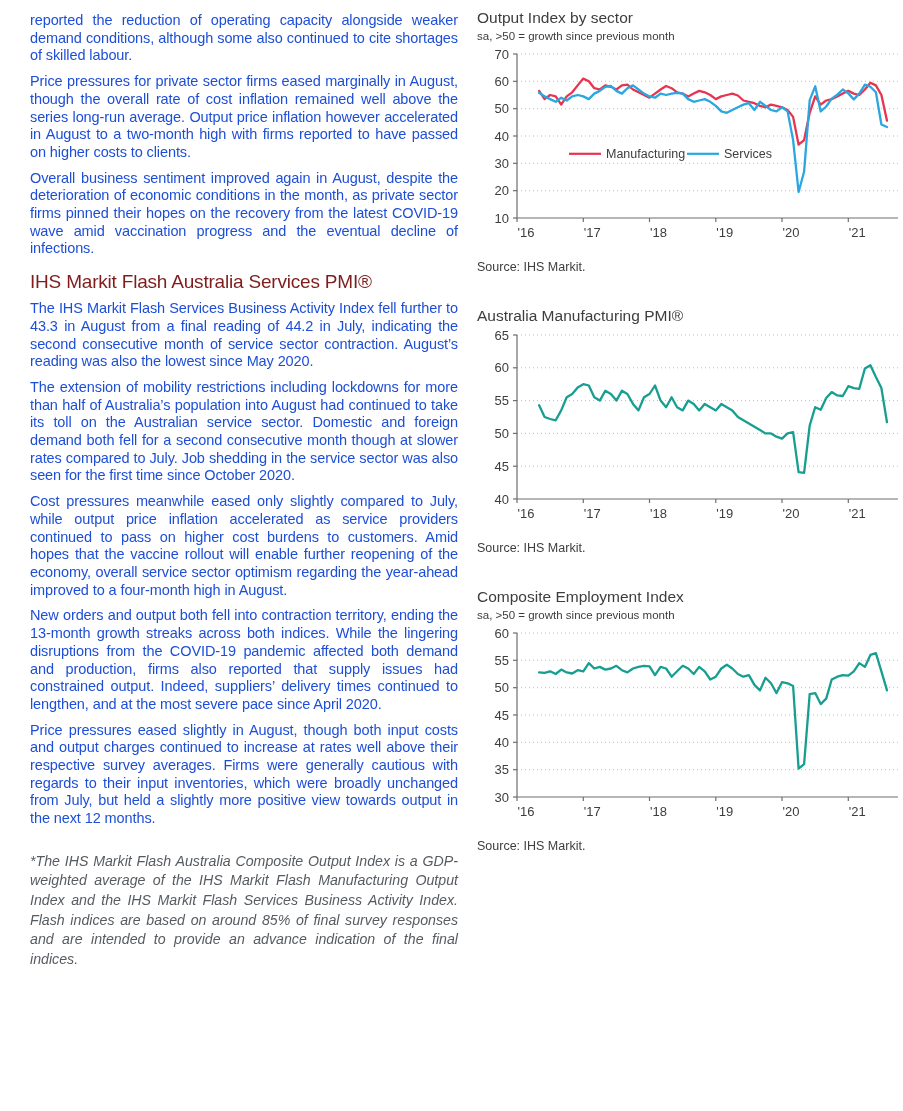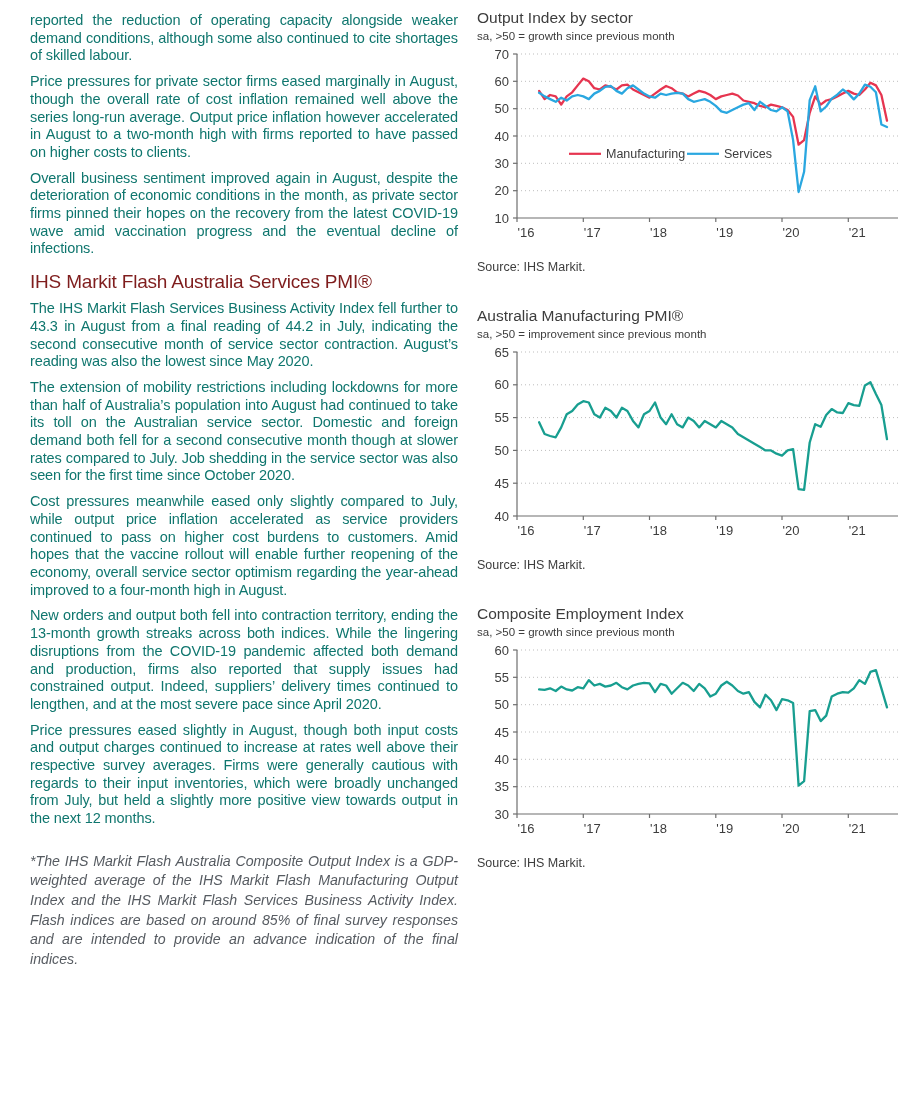--- a/index.html
+++ b/index.html
@@ -1,19 +1,19 @@
 <!DOCTYPE html>
 <html><head>
 <meta charset="utf-8">
 <style>
   html,body{margin:0;padding:0;background:#ffffff;}
   .page{position:relative;width:903px;height:1111px;background:#ffffff;
         font-family:"Liberation Sans",sans-serif;overflow:hidden;}
   .left-col{position:absolute;left:30px;top:12px;width:428px;}
-  .left-col p.body-p{margin:0 0 8px;font-size:14.5px;line-height:17.7px;color:#0f766e;
+  .left-col p.body-p{margin:0 0 8px;font-size:14.5px;line-height:17.7px;color:#1d4ed8;
         text-align:justify;letter-spacing:-0.1px;}
   .left-col h2.green-h{margin:13px 0 7px;font-size:19px;line-height:22px;color:#7f1d1d;
         font-weight:400;white-space:nowrap;letter-spacing:-0.2px;}
   .left-col p.footnote{margin:24px 0 0;font-size:14.2px;line-height:19.6px;color:#565b61;
         font-style:italic;text-align:justify;}
   .right-col{position:absolute;left:477px;top:8px;width:426px;}
   .chart{margin-bottom:31px;}
   .chart-title{font-size:15.5px;line-height:19px;color:#3d3d3d;}
   .chart-subtitle{font-size:11.5px;line-height:15px;color:#3d3d3d;margin-top:2px;}
   .chart svg{display:block;margin-top:2px;}
@@ -79,21 +79,20 @@
           <polyline points="62.1,46.8 67.6,50.4 73.1,53.1 78.7,55.8 84.2,51.7 89.7,54.5 95.2,50.4 100.7,49.0 106.3,50.4 111.8,53.1 117.3,47.6 122.8,44.9 128.3,40.8 133.9,40.0 139.4,44.9 144.9,47.6 150.4,42.2 156.0,39.4 161.5,43.5 167.0,47.6 172.5,50.4 178.0,51.7 183.6,47.6 189.1,49.0 194.6,47.6 200.1,46.8 205.7,47.6 211.2,53.1 216.7,55.8 222.2,54.5 227.7,53.1 233.3,55.8 238.8,59.9 244.3,65.4 249.8,66.8 255.3,64.0 260.9,61.3 266.4,58.6 271.9,57.2 277.4,64.0 283.0,55.8 288.5,59.9 294.0,64.0 299.5,65.4 305.0,61.3 310.6,65.4 316.1,94.1 321.6,146.0 327.1,125.8 332.7,54.2 338.2,40.3 343.7,65.4 349.2,60.5 354.7,52.6 360.3,48.7 365.8,43.5 371.3,47.4 376.8,53.4 382.3,47.6 387.9,38.6 393.4,40.8 398.9,46.3 404.4,78.5 410.0,81.0" fill="none" stroke="#2aa7e0" stroke-width="2.3" stroke-linejoin="round" stroke-linecap="round"></polyline>
           <line x1="92" y1="107.8" x2="124" y2="107.8" stroke="#e63550" stroke-width="2.2"></line>
           <text x="129" y="111.8" font-size="12.5">Manufacturing</text>
           <line x1="210" y1="107.8" x2="242" y2="107.8" stroke="#2aa7e0" stroke-width="2.2"></line>
           <text x="247" y="111.8" font-size="12.5">Services</text>
         </svg>
         <div class="chart-source">Source: IHS Markit.</div>
       </div>
       <div class="chart">
         <div class="chart-title">Australia Manufacturing PMI®</div>
-        <div class="chart-subtitle">sa, &gt;50 = improvement since previous month</div>
         <svg width="426" height="205" viewBox="0 0 426 205">
           <line x1="40" y1="8.0" x2="421" y2="8.0" stroke="#bdbdbd" stroke-width="1" stroke-dasharray="1 3"></line>
           <line x1="36" y1="8.0" x2="40" y2="8.0" stroke="#6e6e6e" stroke-width="1.2"></line>
           <text x="32" y="12.5" text-anchor="end" font-size="13">65</text>
           <line x1="40" y1="40.8" x2="421" y2="40.8" stroke="#bdbdbd" stroke-width="1" stroke-dasharray="1 3"></line>
           <line x1="36" y1="40.8" x2="40" y2="40.8" stroke="#6e6e6e" stroke-width="1.2"></line>
           <text x="32" y="45.3" text-anchor="end" font-size="13">60</text>
           <line x1="40" y1="73.6" x2="421" y2="73.6" stroke="#bdbdbd" stroke-width="1" stroke-dasharray="1 3"></line>
           <line x1="36" y1="73.6" x2="40" y2="73.6" stroke="#6e6e6e" stroke-width="1.2"></line>
           <text x="32" y="78.1" text-anchor="end" font-size="13">55</text>

